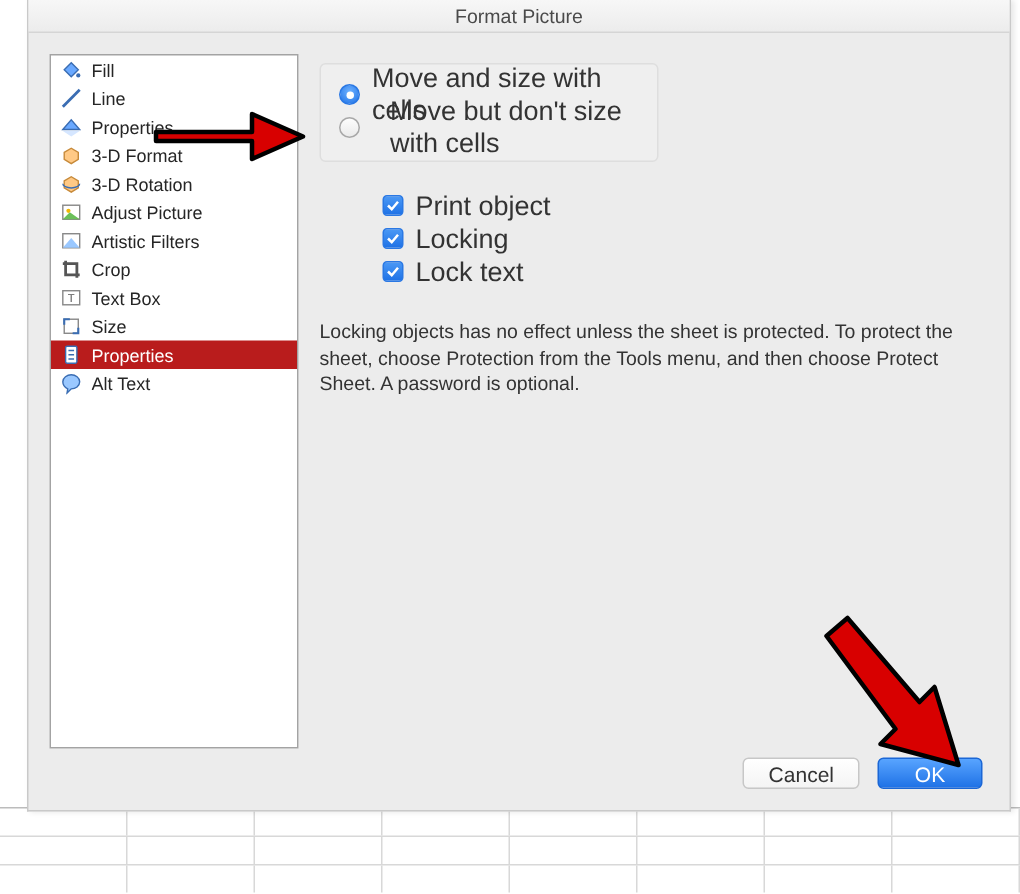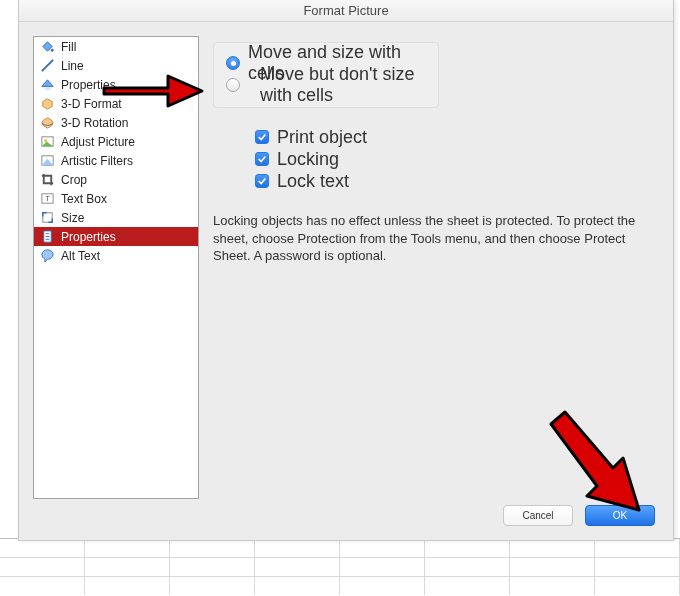--- a/index.html
+++ b/index.html
@@ -130,21 +130,21 @@
   .footer {
     display: flex;
     justify-content: flex-end;
     gap: 12px;
     padding: 0 18px 14px 0;
   }
   .btn {
     height: 21px;
     min-width: 70px;
     padding: 0 16px;
-    font-size: 10px;
+    font-size: 14px;
     border-radius: 4px;
     border: 1px solid #c7c7c7;
     background: linear-gradient(#ffffff,#f4f4f4);
     color: #333;
     display: flex; align-items: center; justify-content: center;
     cursor: default;
   }
   .btn.primary {
     border-color: #1b67d6;
     background: linear-gradient(#58a4ff,#1f72e6);

